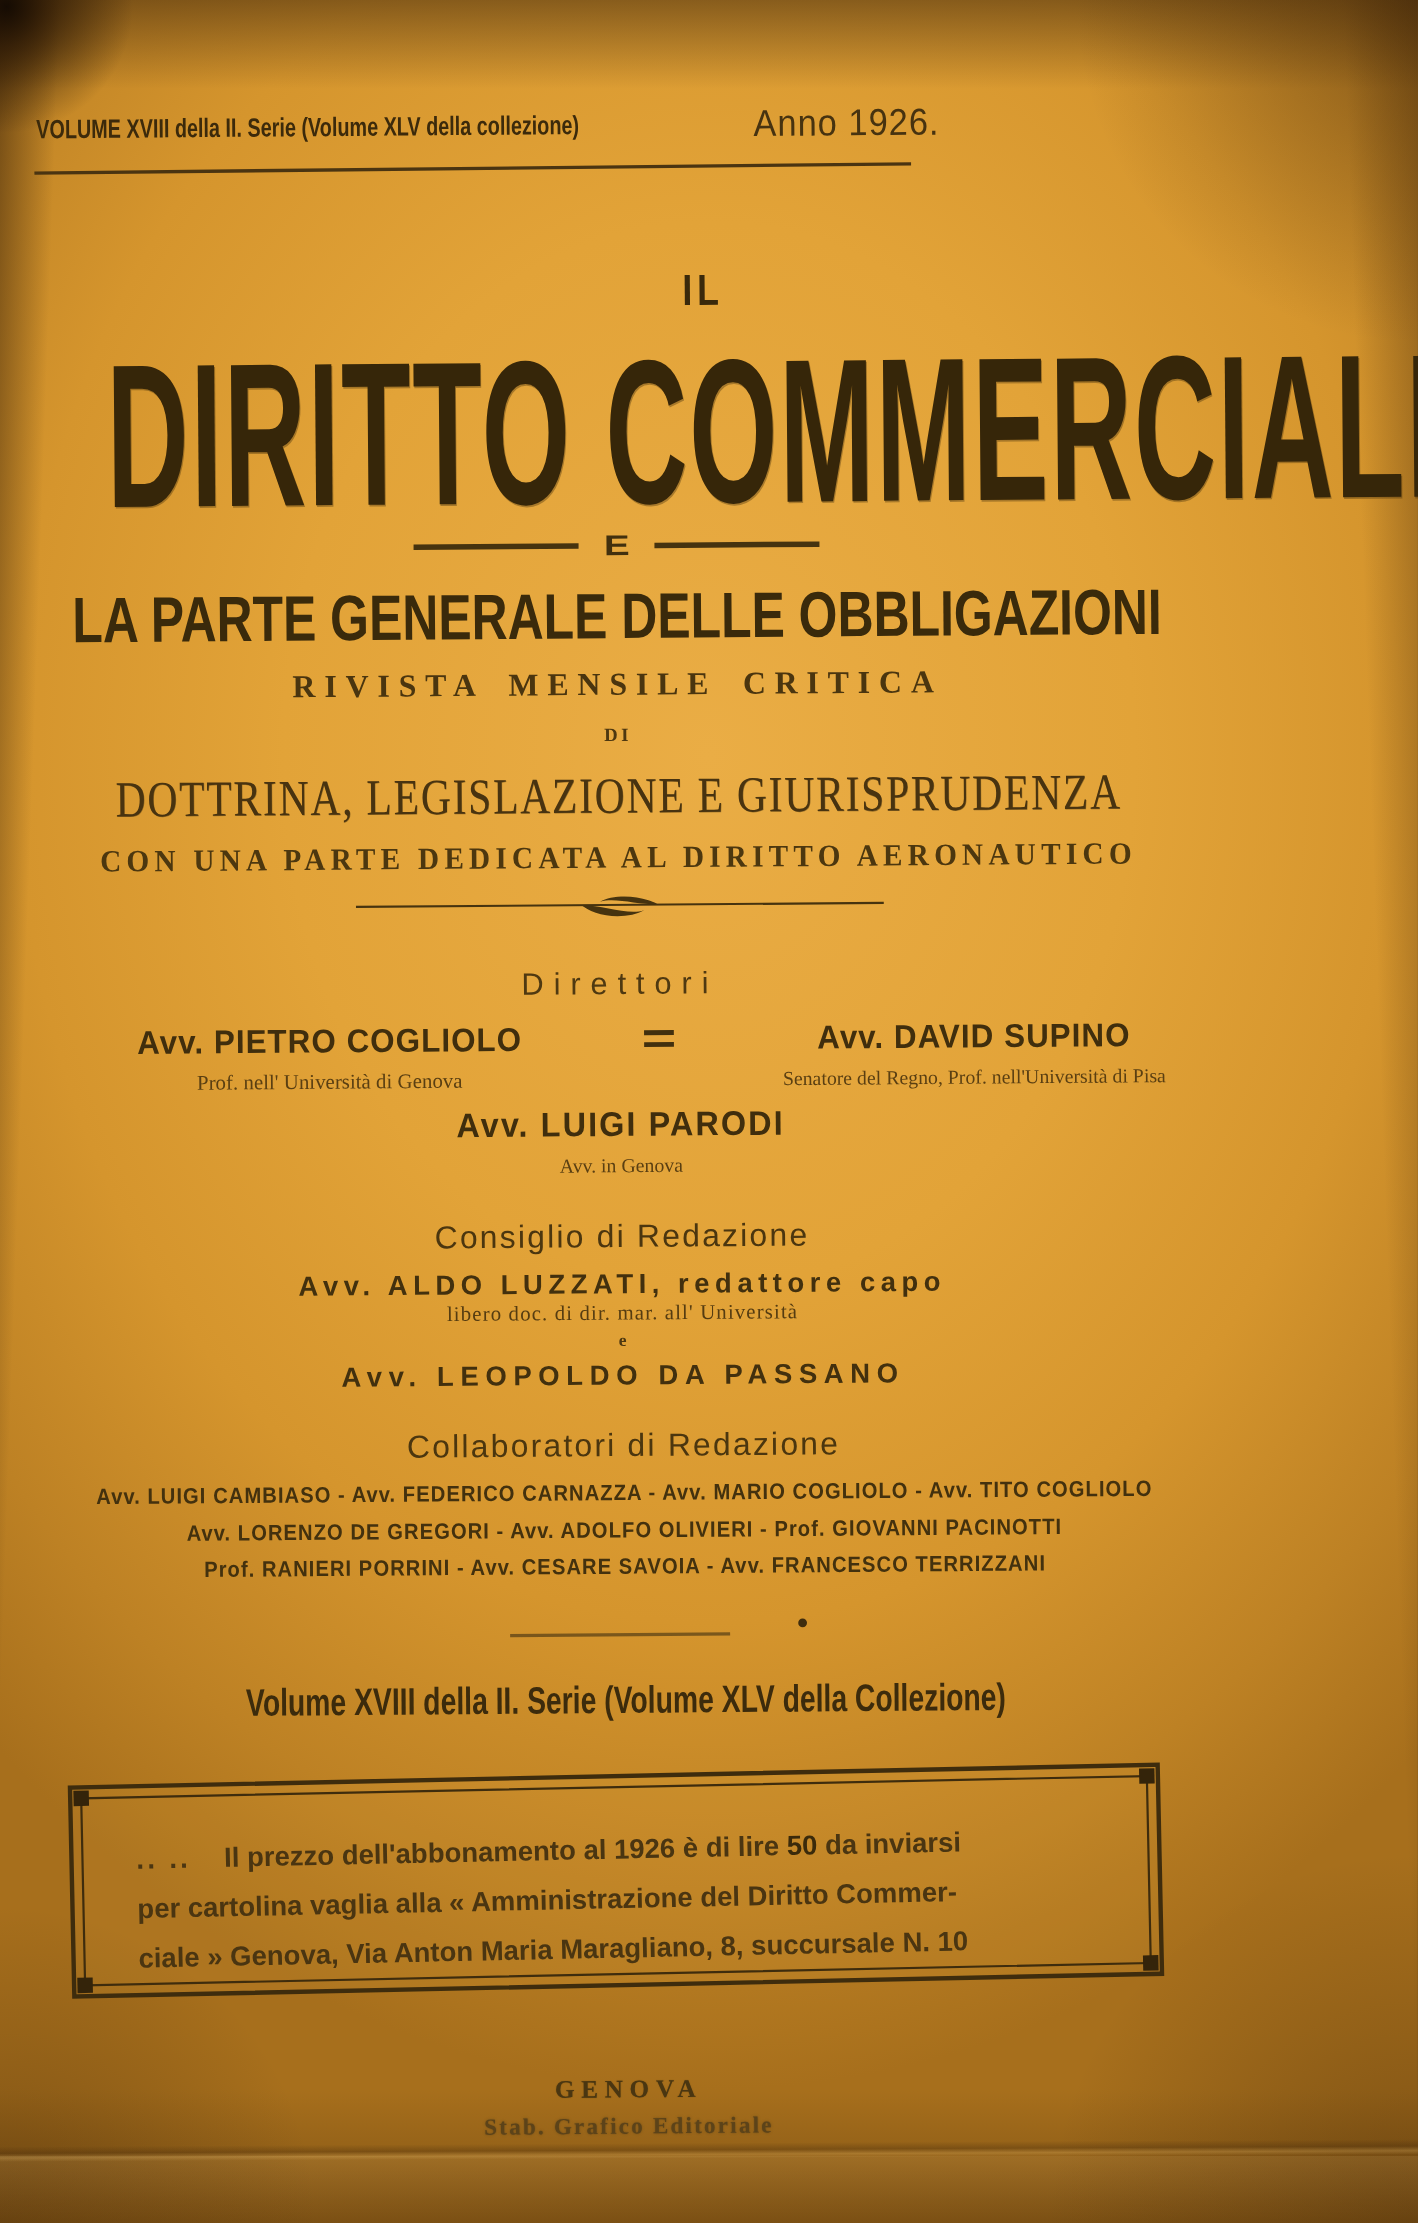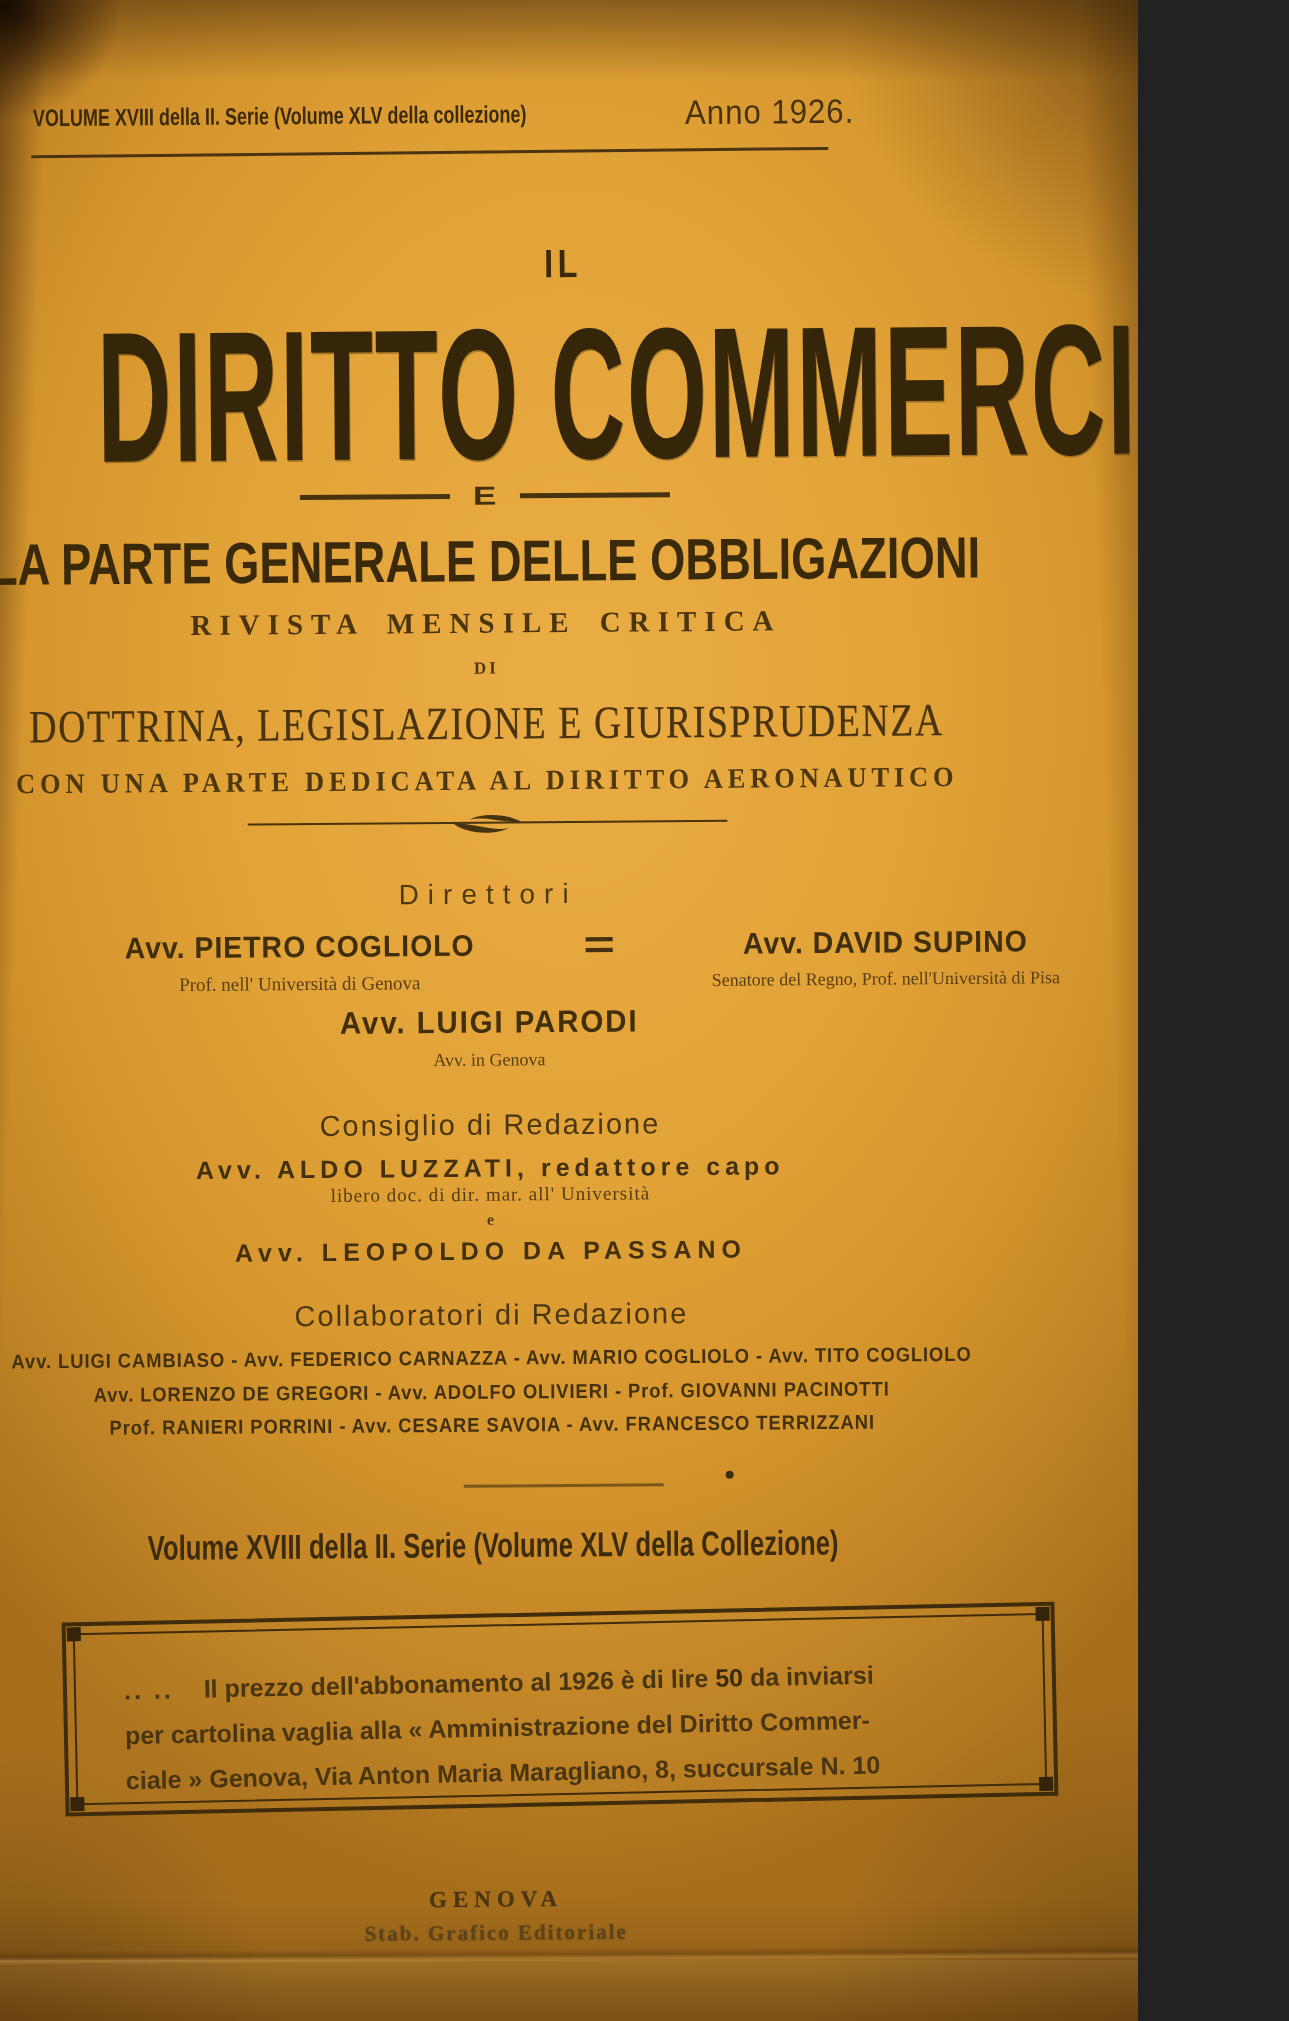--- a/index.html
+++ b/index.html
@@ -1,17 +1,17 @@
 <!DOCTYPE html>
 <html><head>
 <meta charset="utf-8">
 <style>
   html,body { margin:0; padding:0; background:#222; }
   .page {
-    position:relative; width:1138px; height:2021px; overflow:hidden;
+    position:relative; width:1289px; height:2021px; overflow:hidden;
     font-family:"Liberation Sans", sans-serif;
     background:
       radial-gradient(circle at 6px 6px, rgba(18,9,2,0.95) 0px, rgba(30,15,3,0.7) 35px, rgba(40,22,5,0) 115px),
       radial-gradient(circle at 100% 0%, rgba(60,35,8,0.45) 0%, rgba(60,35,8,0) 13%),
       radial-gradient(circle at 100% 100%, rgba(60,35,8,0.40) 0%, rgba(60,35,8,0) 14%),
       radial-gradient(circle at 0% 100%, rgba(60,35,8,0.40) 0%, rgba(60,35,8,0) 12%),
       linear-gradient(92deg, rgba(55,32,8,0.55) 0%, rgba(55,32,8,0) 4%),
       linear-gradient(180deg, rgba(55,32,8,0.50) 0%, rgba(55,32,8,0) 4%),
       linear-gradient(268deg, rgba(70,42,10,0.40) 0%, rgba(70,42,10,0) 5%),
       linear-gradient(0deg, rgba(70,42,10,0.40) 0%, rgba(70,42,10,0) 6%),

